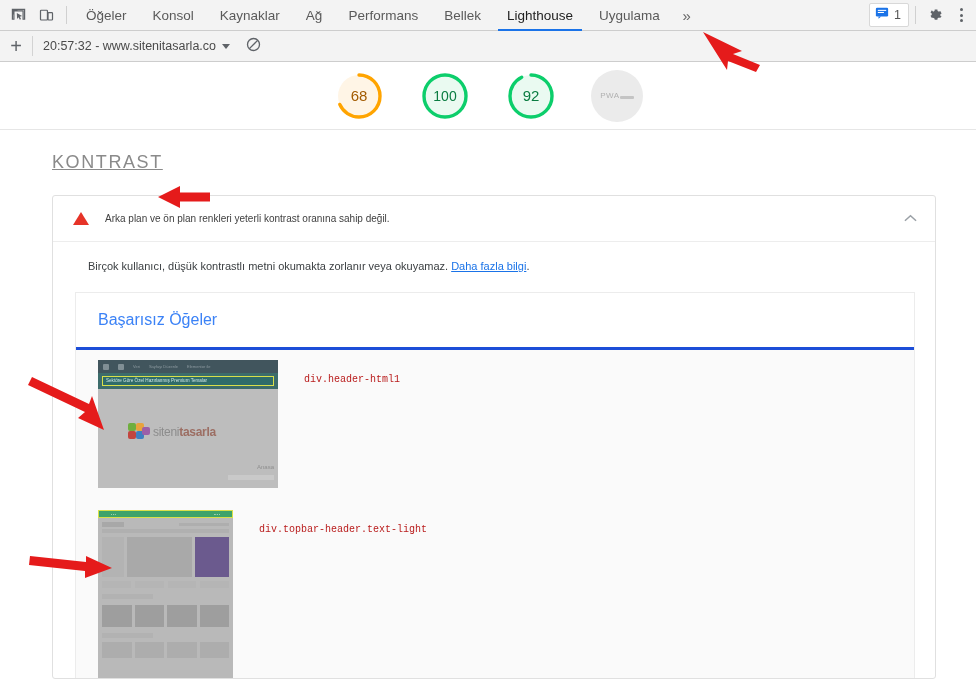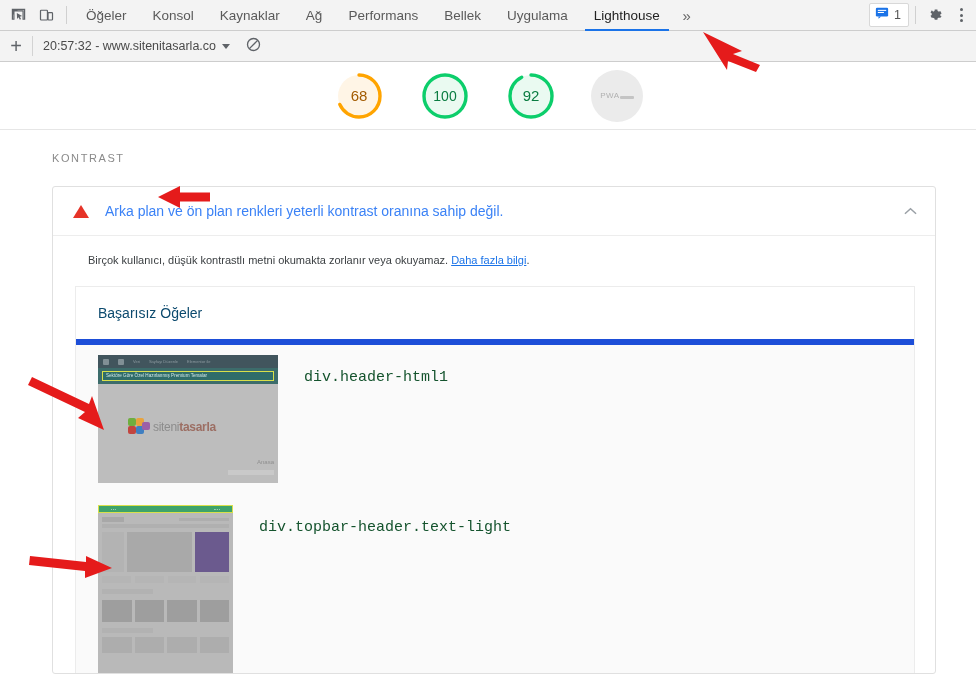--- a/index.html
+++ b/index.html
@@ -82,46 +82,47 @@
     content:"";position:absolute;left:-17px;right:-17px;bottom:-14px;height:3px;background:#202124;
   }
   .pwa-gauge{width:52px;height:52px;border-radius:50%;background:#ebebeb;display:flex;
     flex-direction:row;align-items:center;justify-content:center;cursor:pointer;}
   .pwa-txt{font-size:8px;color:#b0b0b0;letter-spacing:.5px;line-height:1;}
   .pwa-dash{width:14px;height:3px;background:#c4c4c4;margin-top:4px;border-radius:1px;}
 
   
   .content{background:#fff;padding:0 0 0 0;position:relative;}
   .section-title{
-    font-size:11px;color:#8a8a8a;letter-spacing:1.6px;
+    font-size:18px;color:#8a8a8a;letter-spacing:1.6px;
     padding:22px 12px 0 52px;
+    text-decoration:underline;
   }
   .audit-card{
     margin:22px 40px 0 52px;border:1px solid #e0e0e0;border-radius:3px;background:#fff;
   }
   .audit-head{
     display:flex;align-items:center;padding:16px 18px 16px 20px;
     border-bottom:1px solid #ededed;cursor:pointer;
   }
   .warn-tri{
     width:0;height:0;border-left:8px solid transparent;border-right:8px solid transparent;
     border-bottom:13px solid #e63328;margin-right:16px;flex:0 0 auto;
   }
-  .audit-title{font-size:14px;color:#3b82f6;}
+  .audit-title{font-size:10px;color:#404040;}
   .chev{margin-left:auto;color:#9aa0a6;font-size:13px;line-height:1;}
   .audit-desc{padding:18px 20px 20px 35px;font-size:11px;color:#3c4043;}
   .audit-desc a{color:#1a73e8;text-decoration:underline;}
 
   .table-wrap{margin:0 20px 0 22px;border:1px solid #ececec;border-bottom:none;background:#fff;}
-  .table-head{padding:18px 22px;font-size:14px;color:#0c4a6e;border-bottom:6px solid #1d4ed8;}
+  .table-head{padding:18px 22px;font-size:16px;color:#3b82f6;border-bottom:3px solid #1d4ed8;}
   .row{display:flex;align-items:flex-start;padding:10px 22px 0 22px;background:#fafafa;}
   .thumb{flex:0 0 auto;background:#d9d9d9;position:relative;overflow:hidden;}
   .sel-text{
     font-family:"Liberation Mono","DejaVu Sans Mono",monospace;
-    font-size:15px;color:#14532d;padding-top:14px;padding-left:26px;white-space:nowrap;
+    font-size:10px;color:#b91c1c;padding-top:14px;padding-left:26px;white-space:nowrap;
   }
 
   
   .t1{width:180px;height:128px;background:#cfcfcf;}
   .t1 .adminbar{height:13px;background:#41555d;display:flex;align-items:center;gap:9px;padding:0 5px;box-sizing:border-box;}
   .t1 .abi{width:6px;height:6px;background:#808f95;border-radius:1px;flex:0 0 auto;}
   .t1 .abt{font-size:4px;color:#8d9aa0;white-space:nowrap;}
   .t1 .banner{height:16px;background:#3c6c6b;display:flex;align-items:center;padding:0 4px;box-sizing:border-box;}
   .t1 .banner .hl{
     background:#2f6c6a;border:1.5px solid #d9e04a;color:#cfe6e4;font-size:4.6px;
@@ -195,25 +196,25 @@
         </div>
       <div class="tab">
           <span>Ağ</span>
         </div>
       <div class="tab">
           <span>Performans</span>
         </div>
       <div class="tab">
           <span>Bellek</span>
         </div>
-      <div class="tab">
-          <span>Uygulama</span>
-        </div>
       <div class="tab selected">
           <span>Lighthouse</span>
+        </div>
+      <div class="tab">
+          <span>Uygulama</span>
         </div>
       <div class="tab-more">
           <span>»</span>
         </div>
     </div>
 
     <div class="toolbar-right">
       <div class="msg-chip">
         <span>
           <svg width="14" height="14" viewBox="0 0 16 16">

